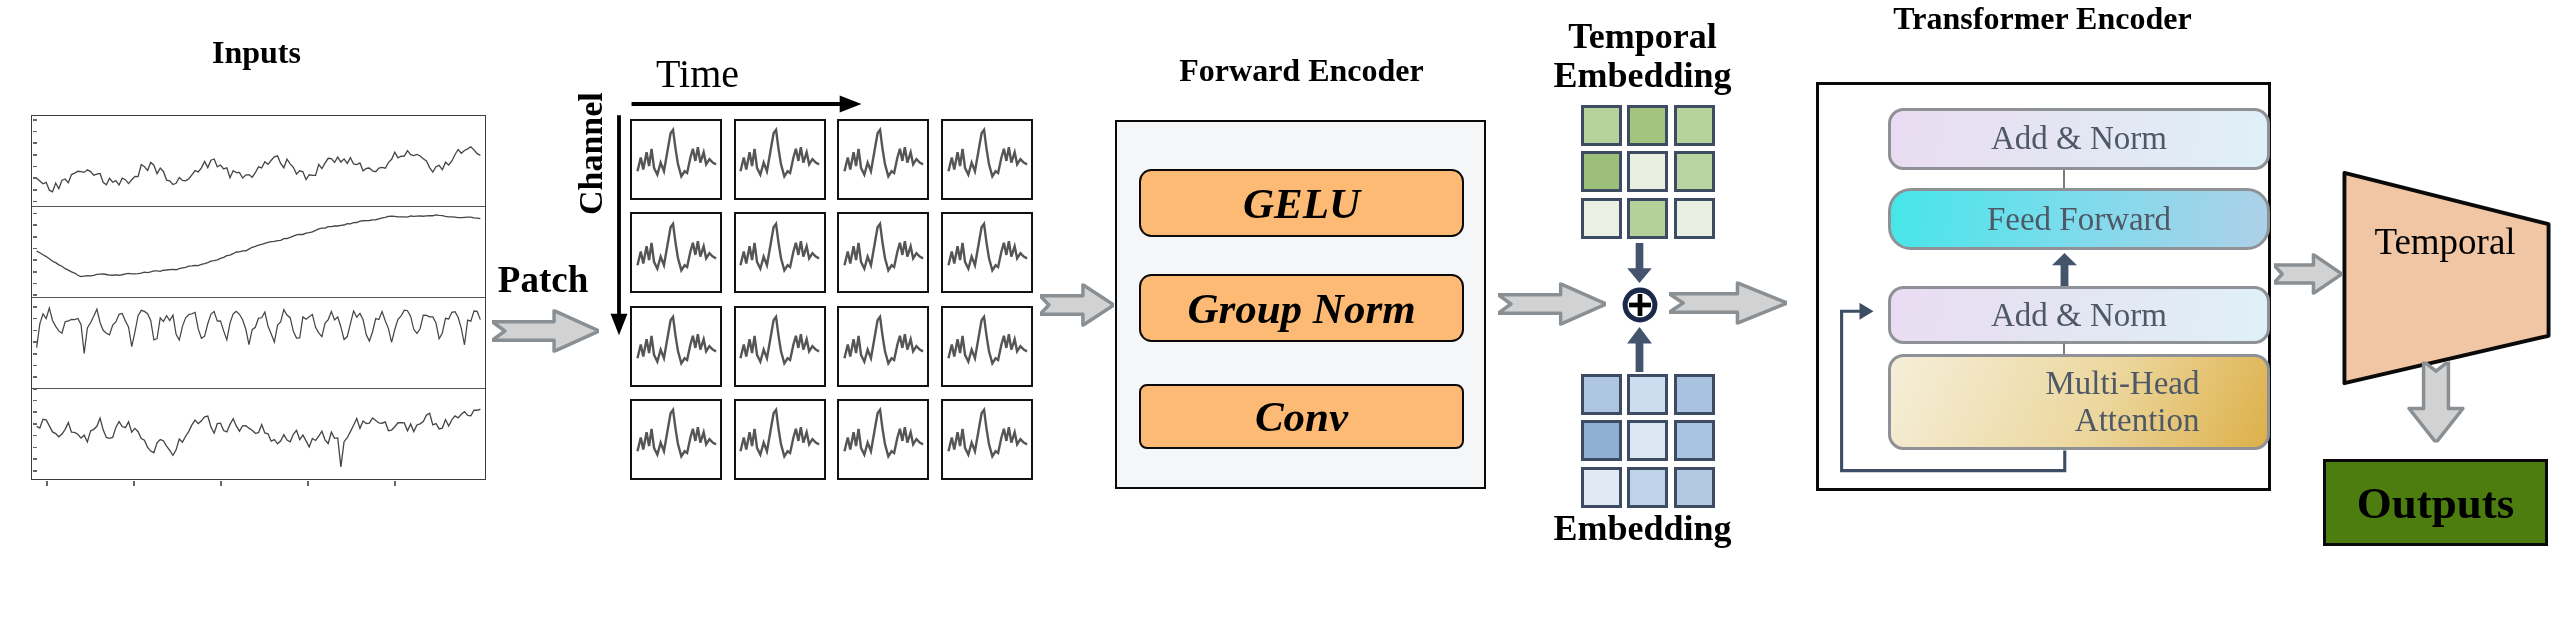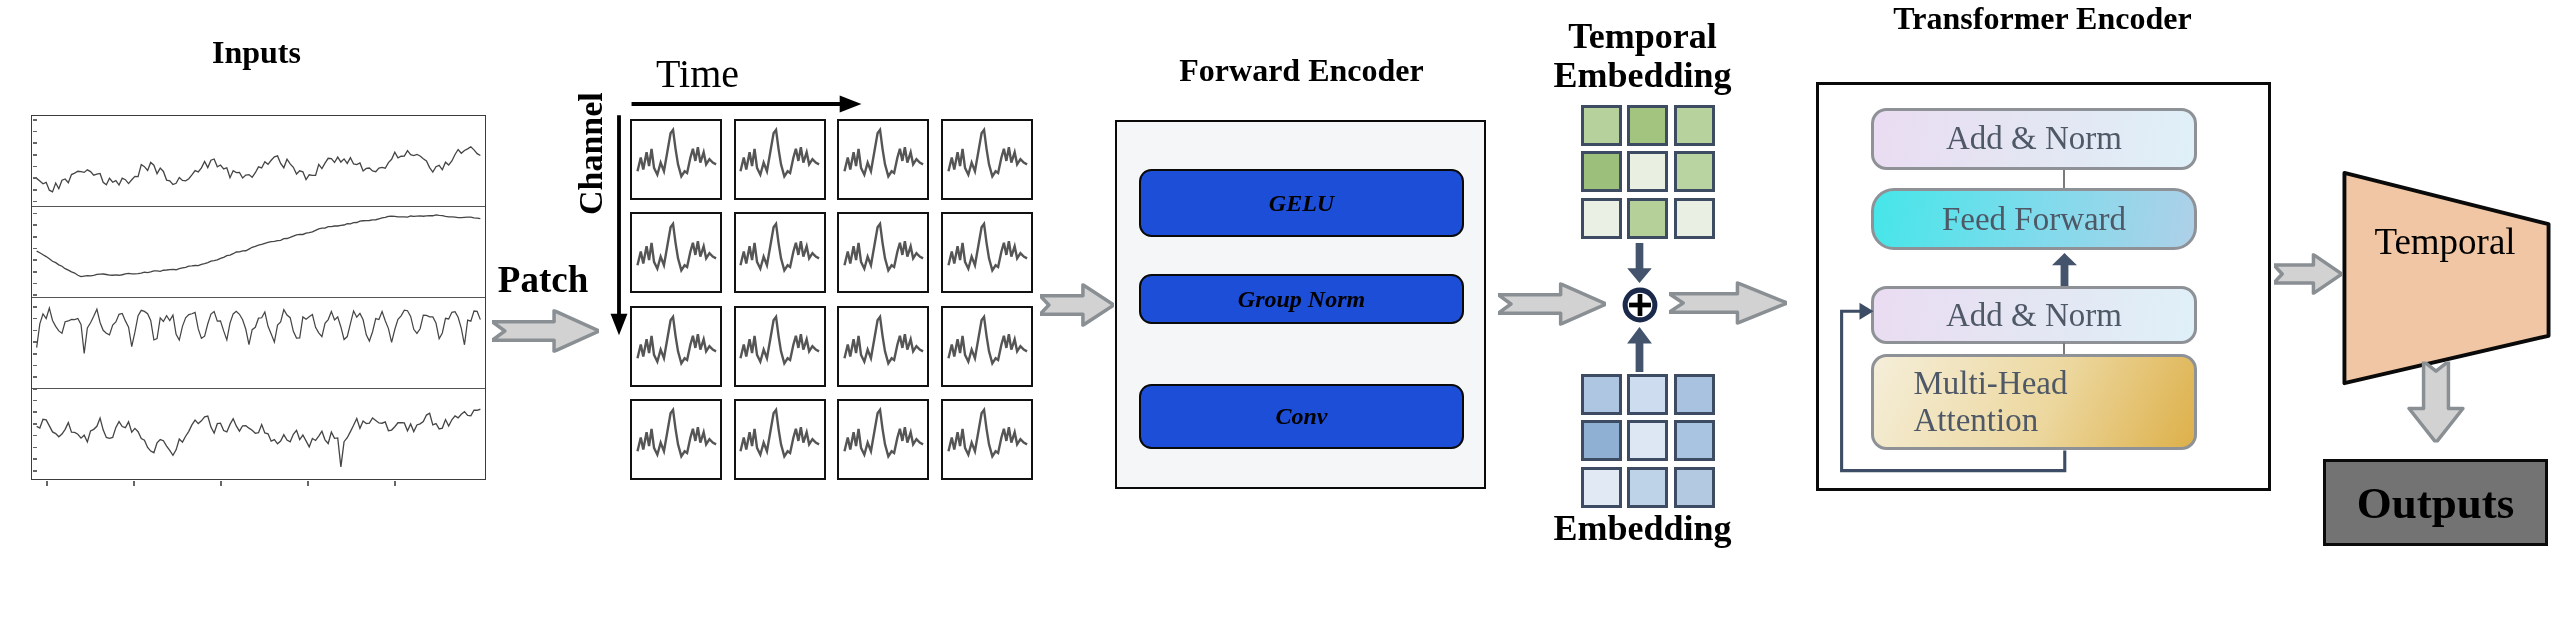--- a/index.html
+++ b/index.html
@@ -27,42 +27,42 @@
               grid-template-columns:repeat(4,92px);grid-template-rows:repeat(4,81px);
               column-gap:11.7px;row-gap:12.4px;}
   .pcell{border:2.3px solid #111;background:#fff;box-sizing:border-box;position:relative;}
   .pcell svg{position:absolute;inset:3%;width:94%;height:94%;}
 
   .rot-label{writing-mode:vertical-rl;transform:rotate(180deg);font-weight:bold;}
 
   
   .te-box{left:1115px;top:120px;width:371px;height:369px;background:#f4f6f7;
           border:2.3px solid #0a0a0a;box-sizing:border-box;}
-  .te-layer{position:absolute;left:22px;width:325px;background:#1d4ed8;border:2.3px solid #0a0a0a;
-            border-radius:12.4px;box-sizing:border-box;font-size:24px;font-weight:bold;font-style:italic;
+  .te-layer{position:absolute;left:22px;width:325px;background:#fdba74;border:2.3px solid #0a0a0a;
+            border-radius:12.4px;box-sizing:border-box;font-size:43px;font-weight:bold;font-style:italic;
             display:flex;align-items:center;justify-content:center;}
 
   
   .emb-grid{display:grid;grid-template-columns:repeat(3,41px);grid-template-rows:repeat(3,41px);gap:5.4px;}
   .emb-cell{border:3.5px solid #3e4c63;box-sizing:border-box;}
   .emb-label{font-size:36px;line-height:39px;font-weight:bold;}
 
   
   .tf-box{left:1816px;top:82px;width:455px;height:409px;background:#fff;
           border:3.1px solid #0a0a0a;box-sizing:border-box;}
-  .tf-block{position:absolute;left:52px;width:326px;border:3.5px solid #8e9297;box-sizing:border-box;
+  .tf-block{position:absolute;left:69px;width:382px;border:3.5px solid #8e9297;box-sizing:border-box;
             display:flex;align-items:center;justify-content:center;
-            color:#4e5866;font-size:33px;line-height:1.12;text-align:left;}
+            color:#4e5866;font-size:33px;line-height:1.12;text-align:right;}
   .grad-addnorm{background:linear-gradient(100deg,#eadcf2 0%,#e3e7f3 55%,#dff0f8 100%);border-radius:15.6px;}
   .grad-ff{background:linear-gradient(100deg,#45e6e9 0%,#7edbec 50%,#aed0e8 100%);border-radius:23px;}
   .grad-mha{background:linear-gradient(115deg,#f5eed9 0%,#ecd79e 55%,#ddb04a 100%);border-radius:15.6px;}
   .conn{position:absolute;width:2.3px;background:#7b7b7b;}
 
   
-  .outputs-box{left:2323px;top:459px;width:225px;height:87px;background:#737373;
+  .outputs-box{left:2323px;top:459px;width:225px;height:87px;background:#4d7c0f;
                border:3.1px solid #0a0a0a;box-sizing:border-box;display:flex;align-items:center;
                justify-content:center;font-size:45px;font-weight:bold;}
   .trap-label{font-size:37px;line-height:45px;font-weight:normal;}
 
   svg{display:block;}
 </style>
 </head>
 <body>
 
 <svg width="0" height="0" style="position:absolute" aria-hidden="true">
@@ -206,22 +206,22 @@
     </div>
 </div>
 
 <svg class="abs" style="left:1040px;top:283px;" width="74" height="44" viewBox="0 0 95 56">
   <use href="#block-arrow" width="95" height="56"></use>
 </svg>
 
 <div class="abs sec-title ctr" style="left:1107px;top:54px;width:389px;">Forward Encoder</div>
 <div class="abs te-box">
   <div class="te-layer" style="top:47px;height:68px;">GELU</div>
-  <div class="te-layer" style="top:152px;height:50px;">Group Norm</div>
-  <div class="te-layer" style="top:262px;height:65px;">Conv</div>
+  <div class="te-layer" style="top:152px;height:68px;">Group Norm</div>
+  <div class="te-layer" style="top:262px;height:65px;border-radius:8px;">Conv</div>
 </div>
 
 <svg class="abs" style="left:1498px;top:282px;" width="108" height="44" viewBox="0 0 139 56">
   <use href="#block-arrow" width="139" height="56"></use>
 </svg>
 
 <div class="abs ctr emb-label" style="left:1530px;top:17px;width:225px;">
   <div>Temporal</div>
   <div>Embedding</div>
 </div>

